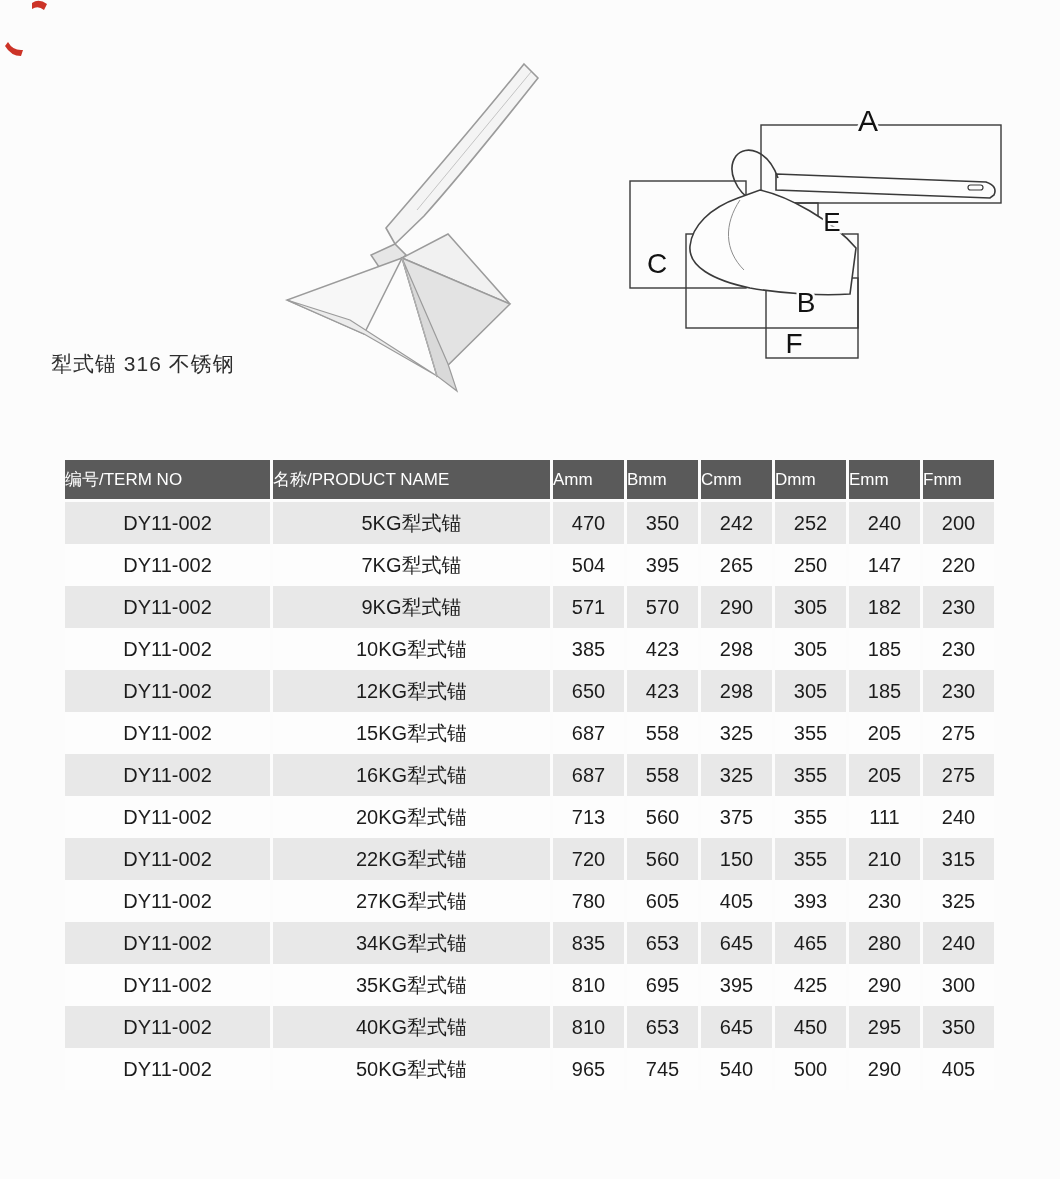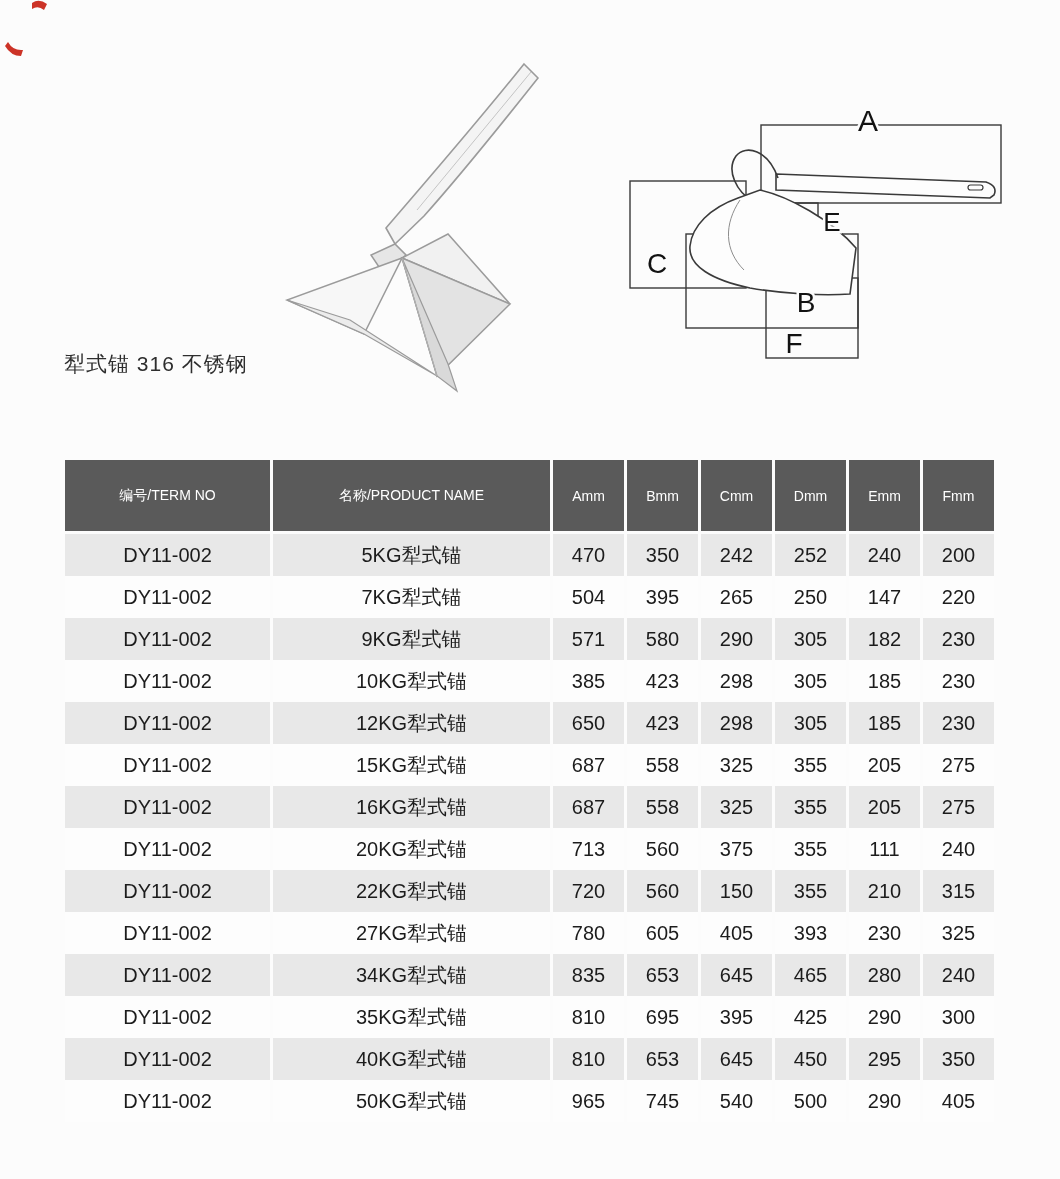--- a/index.html
+++ b/index.html
@@ -23,41 +23,41 @@
   .anchor-art { position: absolute; left: 252px; top: 58px; }
 
   
   .dim-diagram { position: absolute; left: 618px; top: 98px; }
   .dim-diagram text {
     font-family: "Liberation Sans", "DejaVu Sans", sans-serif;
     fill: #121212;
   }
 
   
-  .title-block { position: absolute; left: 64px; top: 350px; line-height: 1.35; }
+  .title-block { position: absolute; left: 51px; top: 350px; line-height: 1.35; }
   .title-cn { font-size: 21px; color: #2e2e2e; letter-spacing: 1px; }
   .title-en { font-size: 21px; color: #2e2e2e; margin-top: 4px; }
 
   
   .table-wrap { position: absolute; left: 65px; top: 460px; }
   table.spec {
     border-collapse: separate;
     border-spacing: 0;
     table-layout: fixed;
     width: 929px;
     font-size: 20px;
   }
   table.spec thead th {
     background: #5a5a5a;
     color: #ffffff;
     font-weight: 500;
-    font-size: 14px;
+    font-size: 17px;
     height: 39px;
-    text-align: center;
-    padding: 16px;
+    text-align: left;
+    padding: 0;
     border-bottom: 3px solid #fcfcfc;
   }
   table.spec tbody td {
     height: 42px;
     text-align: center;
     padding: 0;
     color: #1c1c1c;
   }
   table.spec th + th,
   table.spec td + td {
@@ -162,21 +162,21 @@
             <td>395</td>
             <td>265</td>
             <td>250</td>
             <td>147</td>
             <td>220</td>
           </tr>
           <tr>
             <td>DY11-002</td>
             <td>9KG犁式锚</td>
             <td>571</td>
-            <td>580</td>
+            <td>570</td>
             <td>290</td>
             <td>305</td>
             <td>182</td>
             <td>230</td>
           </tr>
           <tr>
             <td>DY11-002</td>
             <td>10KG犁式锚</td>
             <td>385</td>
             <td>423</td>

